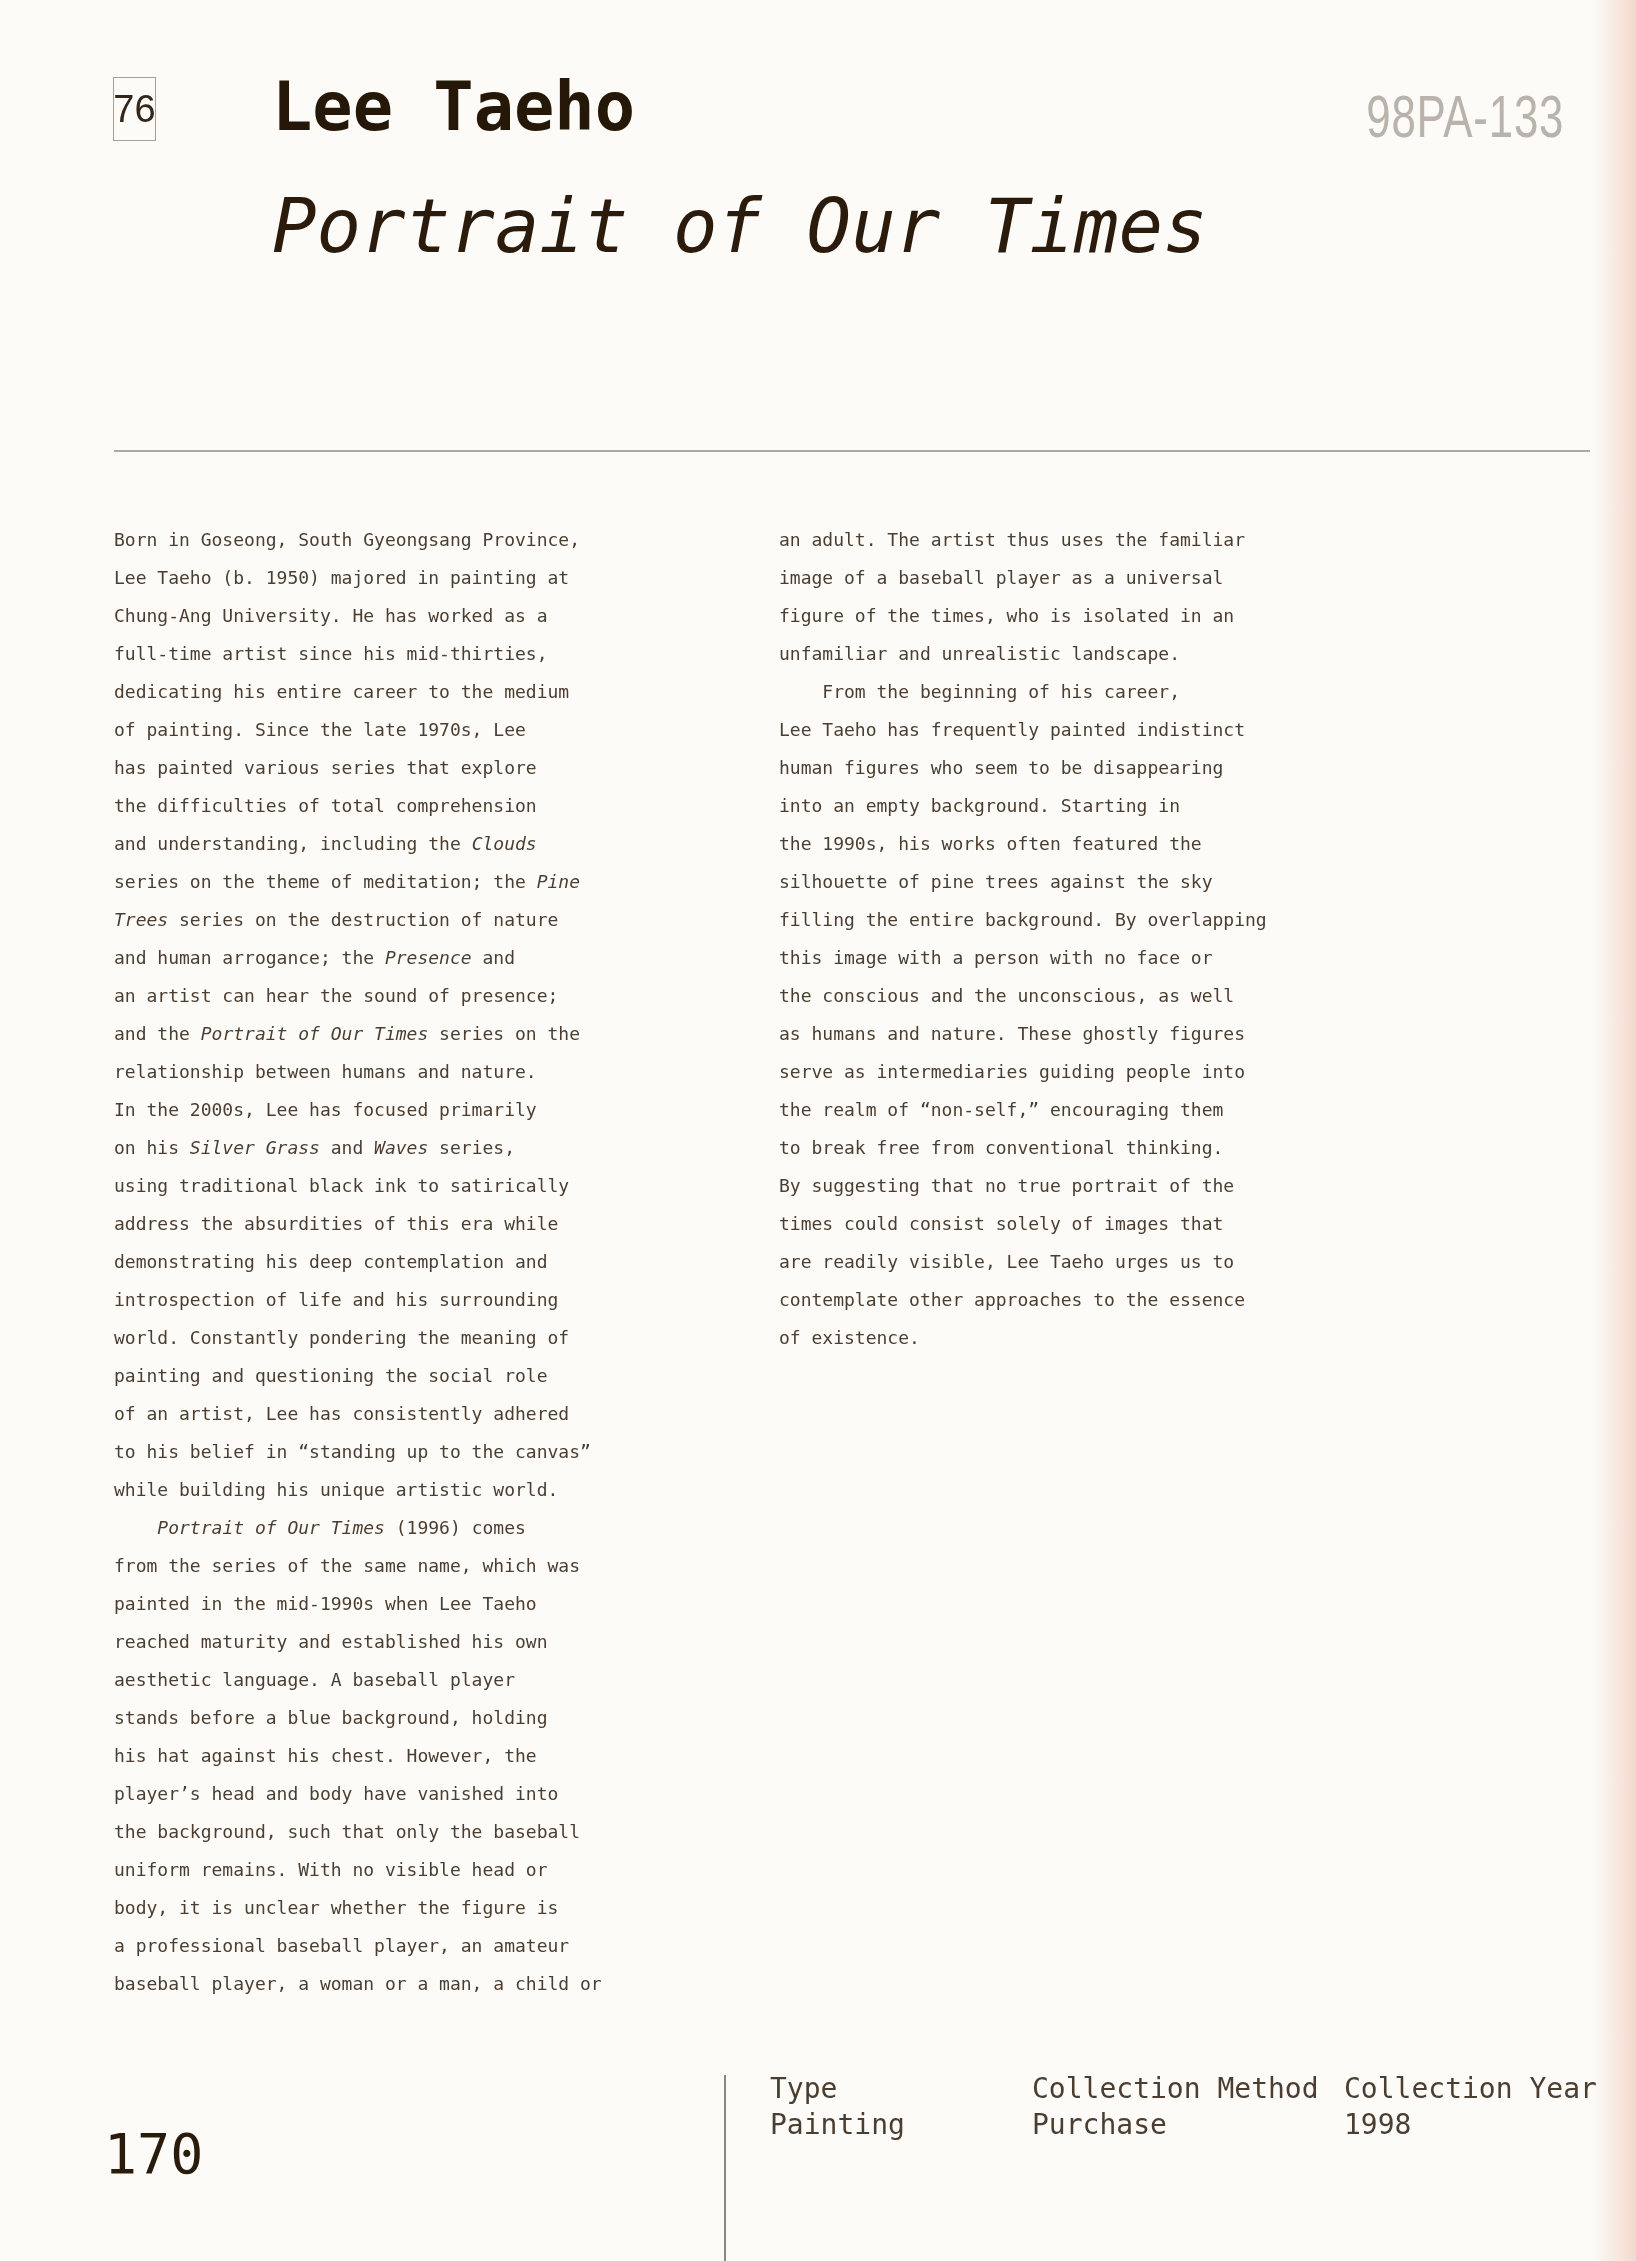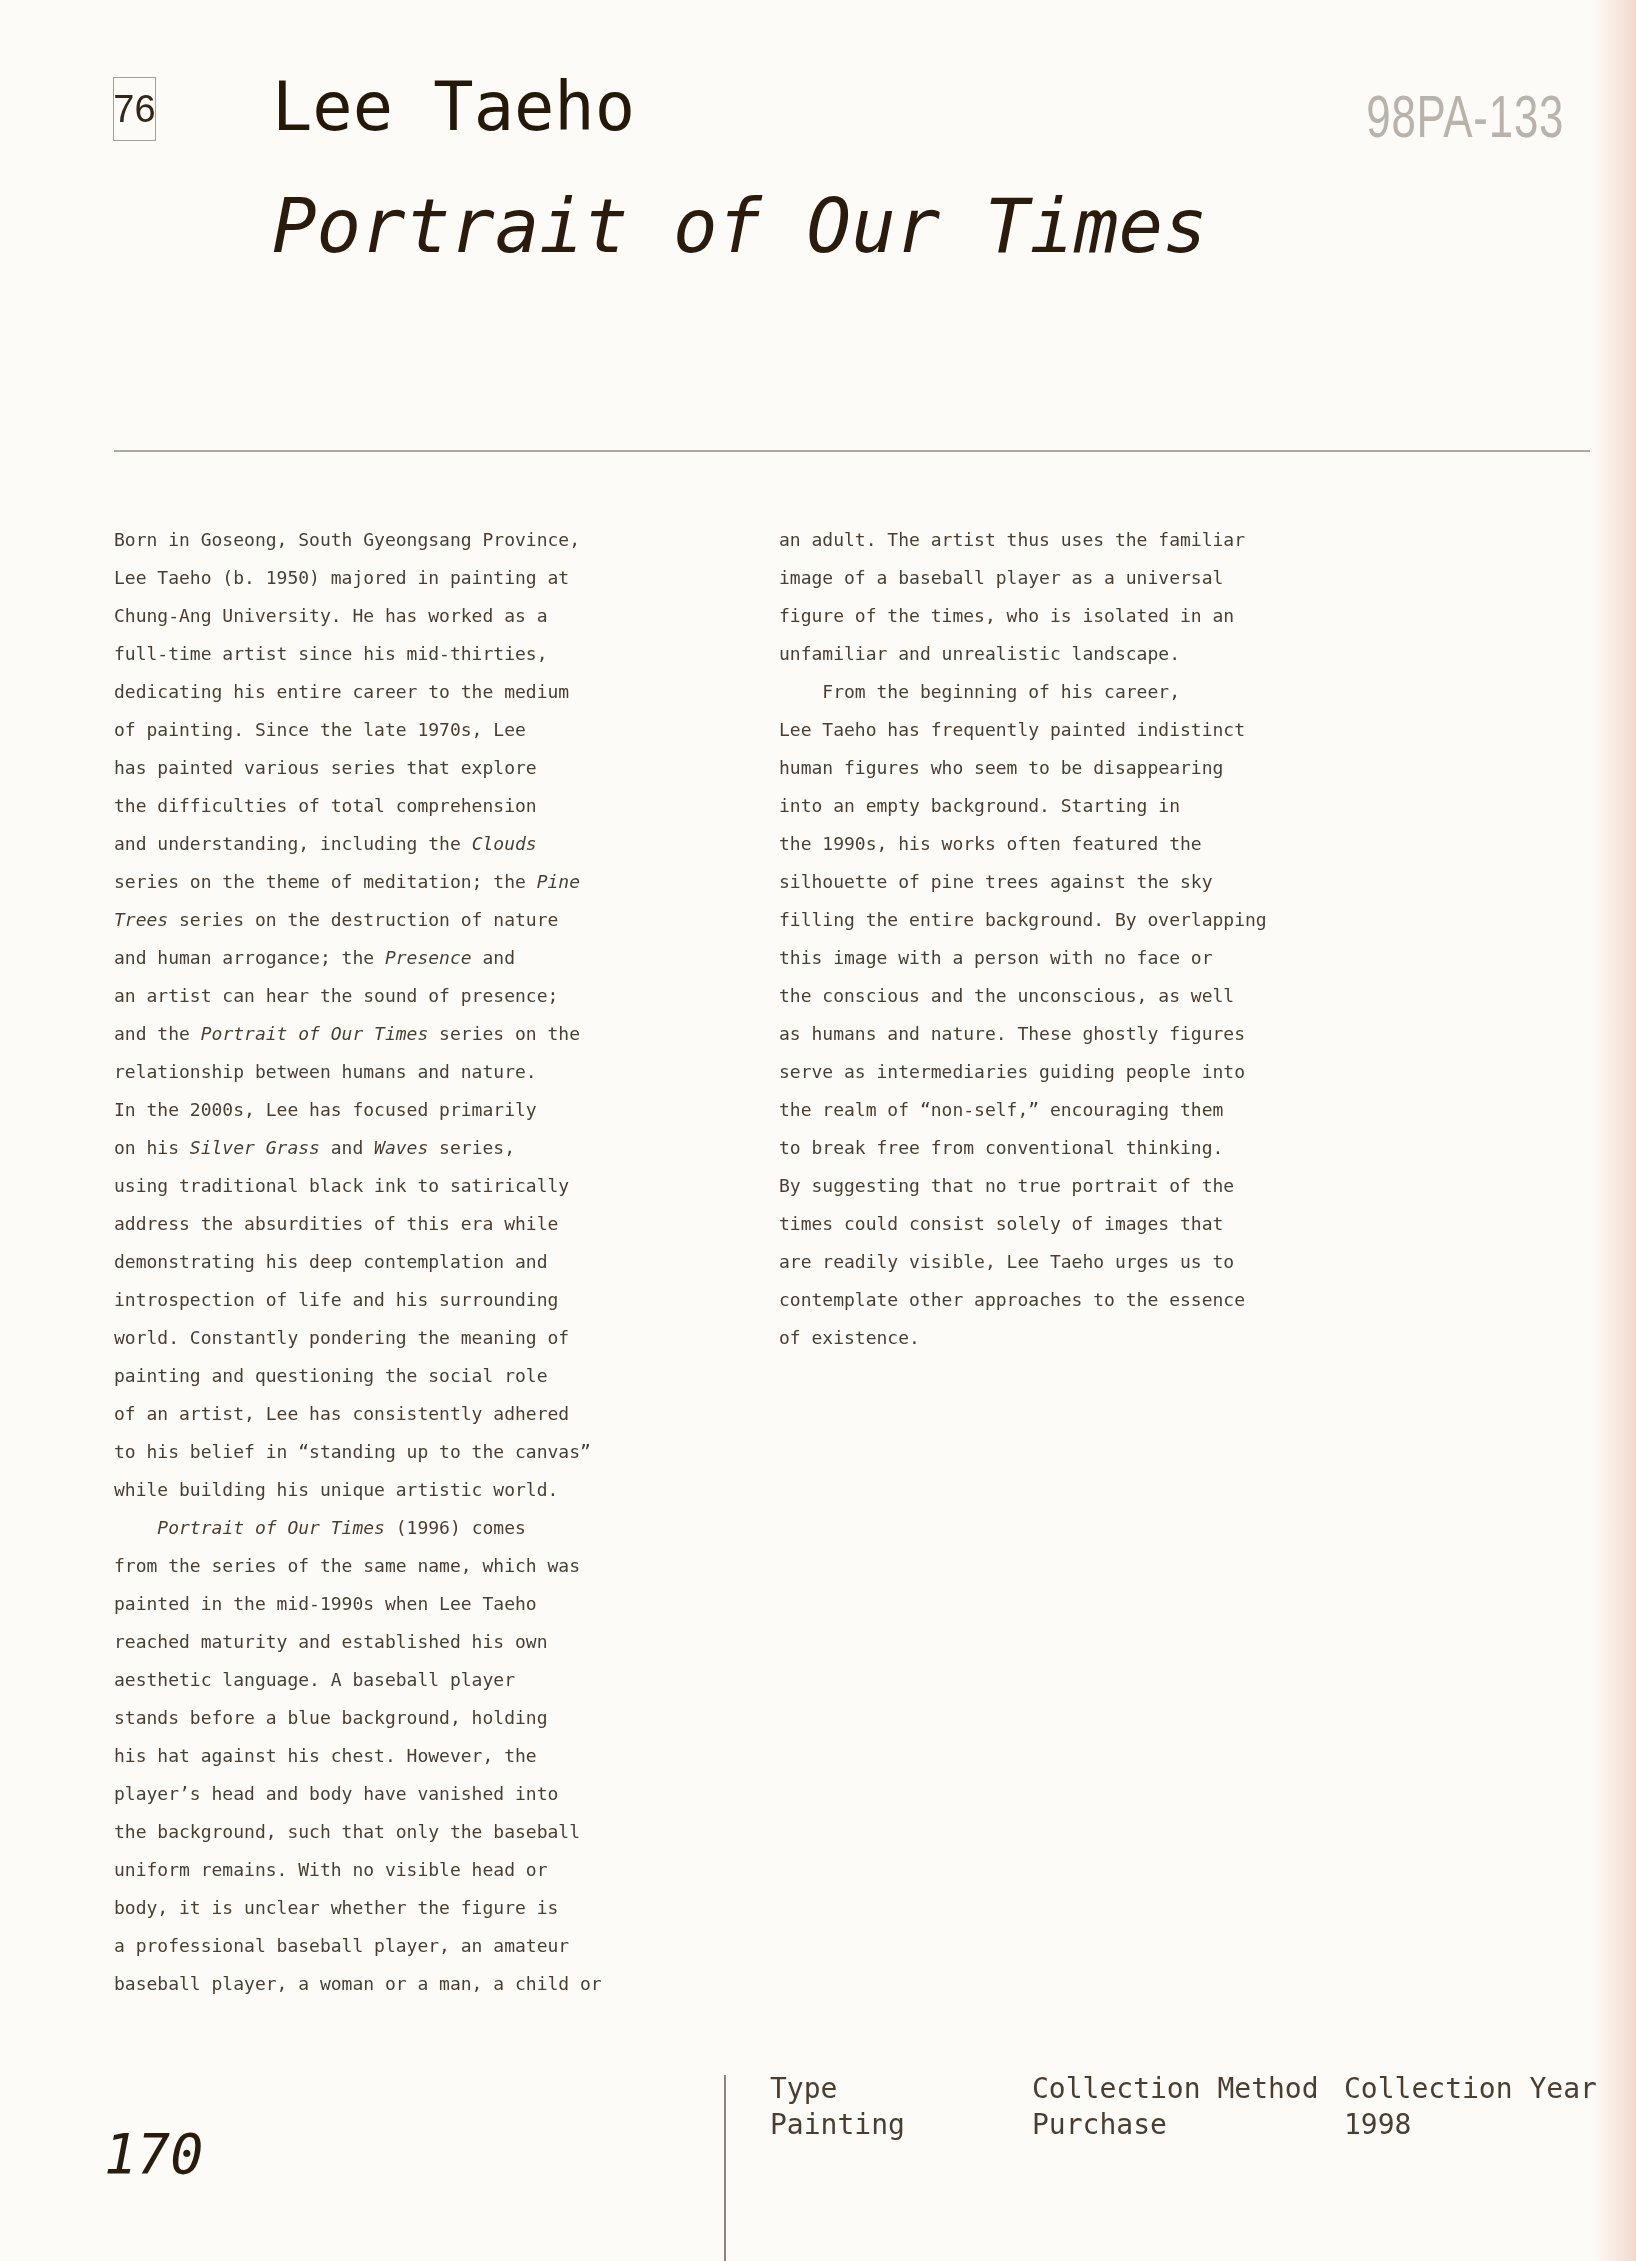--- a/index.html
+++ b/index.html
@@ -63,33 +63,33 @@
     position: absolute; top: 2071px;
     font-size: 28px; line-height: 36px;
     color: #4b3e31; white-space: pre;
   }
   #meta-0 { left: 770px; }
   #meta-1 { left: 1032px; }
   #meta-2 { left: 1344px; }
   .page-number {
     position: absolute; left: 104px; top: 2127px;
     font-size: 55px; line-height: 55px;
-    color: #2a1c0d; white-space: pre; font-style: italic;
+    color: #2a1c0d; white-space: pre;
   }
 </style>
 </head>
 <body>
 
 <div class="edge-gradient"></div>
 
 <div class="badge">
   <span>76</span>
 </div>
 
-<h1 class="artist-title" style="margin:0; font-weight:normal;">Lee Taeho</h1>
+<h1 class="artist-title" style="margin:0; font-weight:bold;">Lee Taeho</h1>
 
 <h2 class="work-title" style="margin:0; font-weight:normal;">Portrait of Our Times</h2>
 
 <div class="catalog-code">98PA-133</div>
 
 <div class="divider"></div>
 
 <div id="col-left" class="column">
     <div class="line">Born in Goseong, South Gyeongsang Province,</div>
     <div class="line">Lee Taeho (b. 1950) majored in painting at</div>

